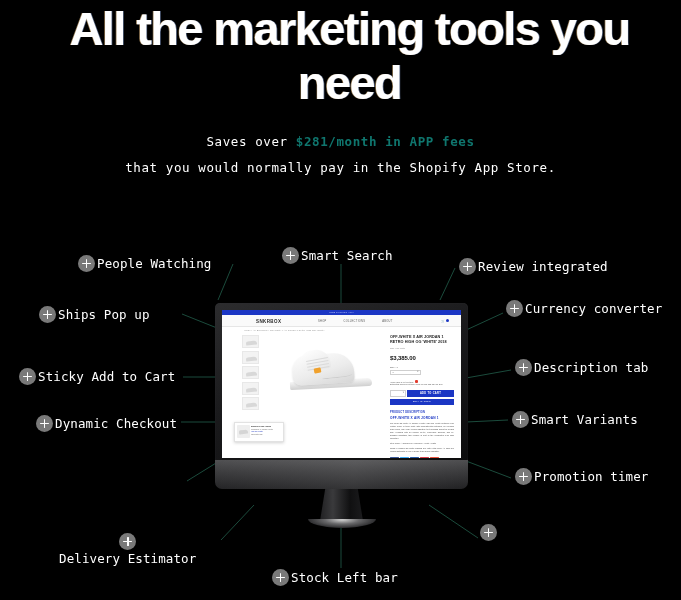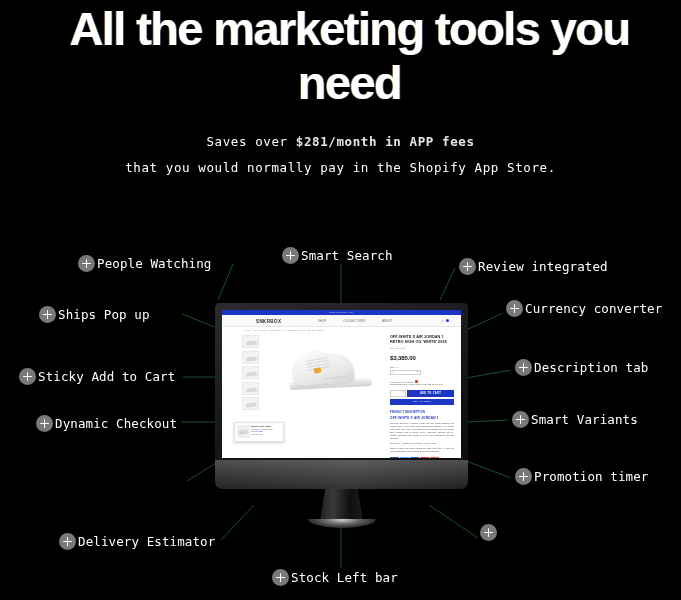--- a/index.html
+++ b/index.html
@@ -37,21 +37,21 @@
   #sub1 {
     position: absolute;
     left: 0; top: 134px;
     width: 681px;
     text-align: center;
     font-size: 12.5px;
     letter-spacing: 0.6px;
     color: #ffffff;
     white-space: pre;
   }
-  #sub1 .hl { color: #e5e5e5; font-weight: 700; }
+  #sub1 .hl { color: #0f766e; font-weight: 700; }
   #sub2 {
     position: absolute;
     left: 0; top: 160px;
     width: 681px;
     text-align: center;
     font-size: 12.5px;
     letter-spacing: 0.6px;
     color: #ffffff;
     white-space: pre;
   }
@@ -337,21 +337,21 @@
     <span class="plus"></span>
     <span class="txt">Smart Variants</span>
   </div>
 
 
   <div class="feat" style="left:515px; top:468px;">
     <span class="plus"></span>
     <span class="txt">Promotion timer</span>
   </div>
 
-  <div class="feat" style="left:59px;  top:533px;">
+  <div class="feat" style="left:59px;  top:533px;flex-direction:column;">
     <span class="plus"></span>
     <span class="txt">Delivery Estimator</span>
   </div>
 
   <div class="feat two" style="left:480px; top:524px;">
     <span class="plus"></span>
   </div>
 
   <div class="feat" style="left:272px; top:569px;">
     <span class="plus"></span>

